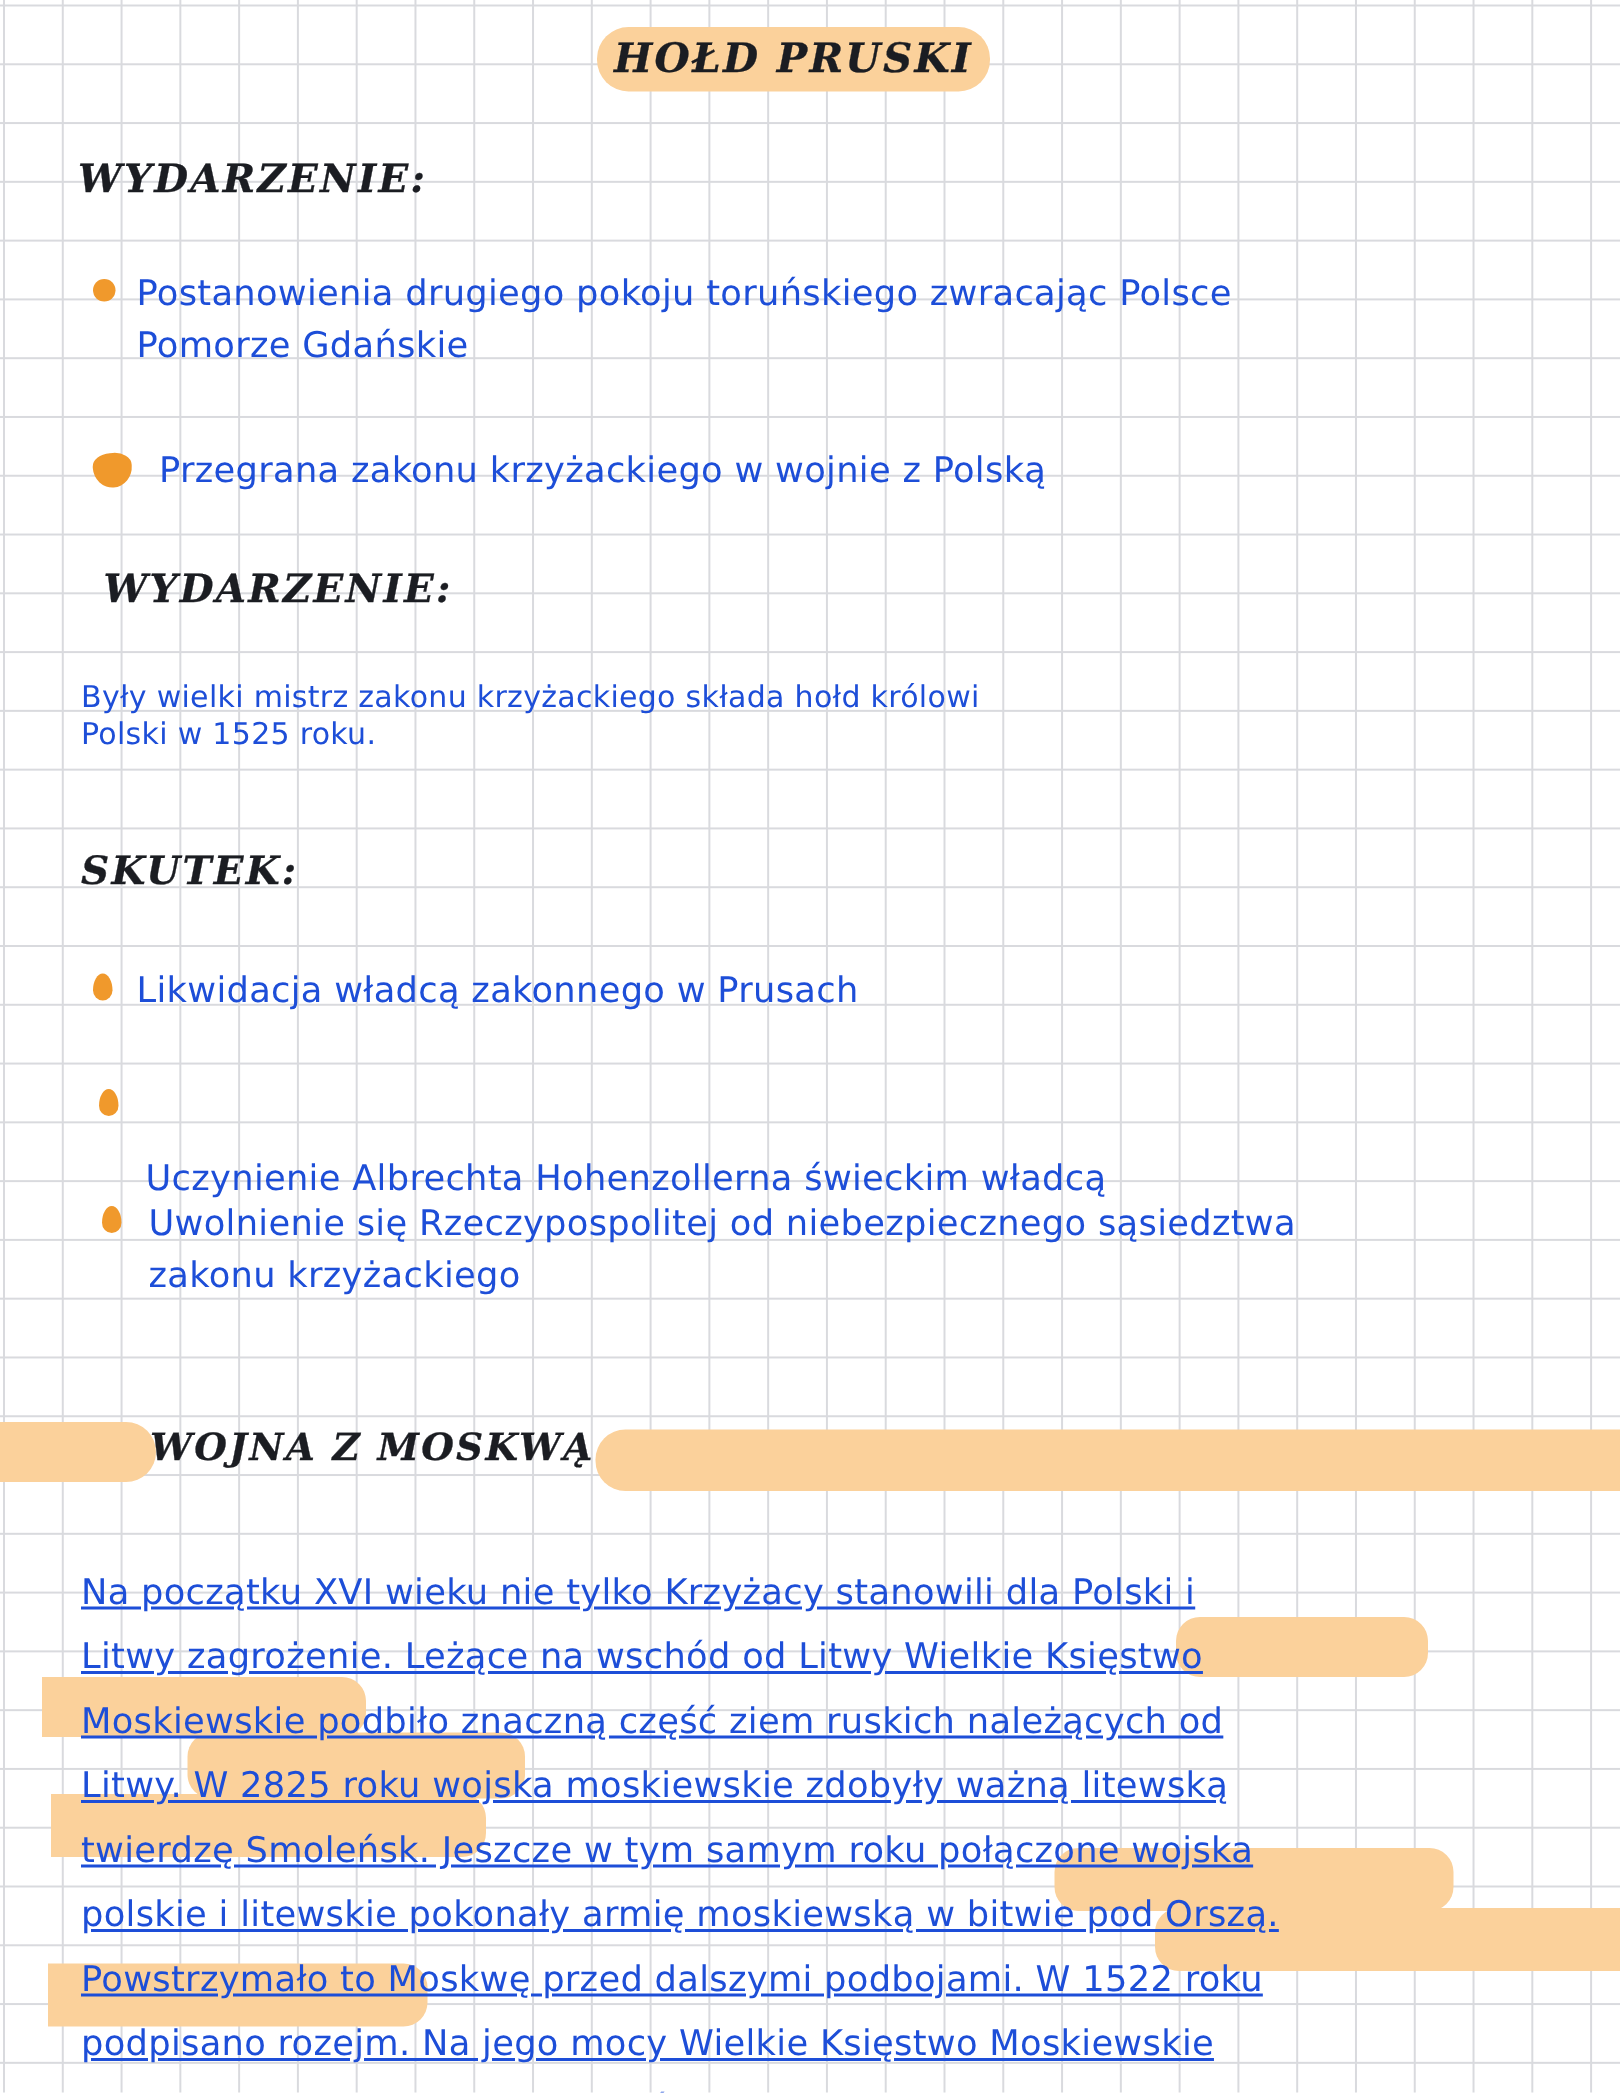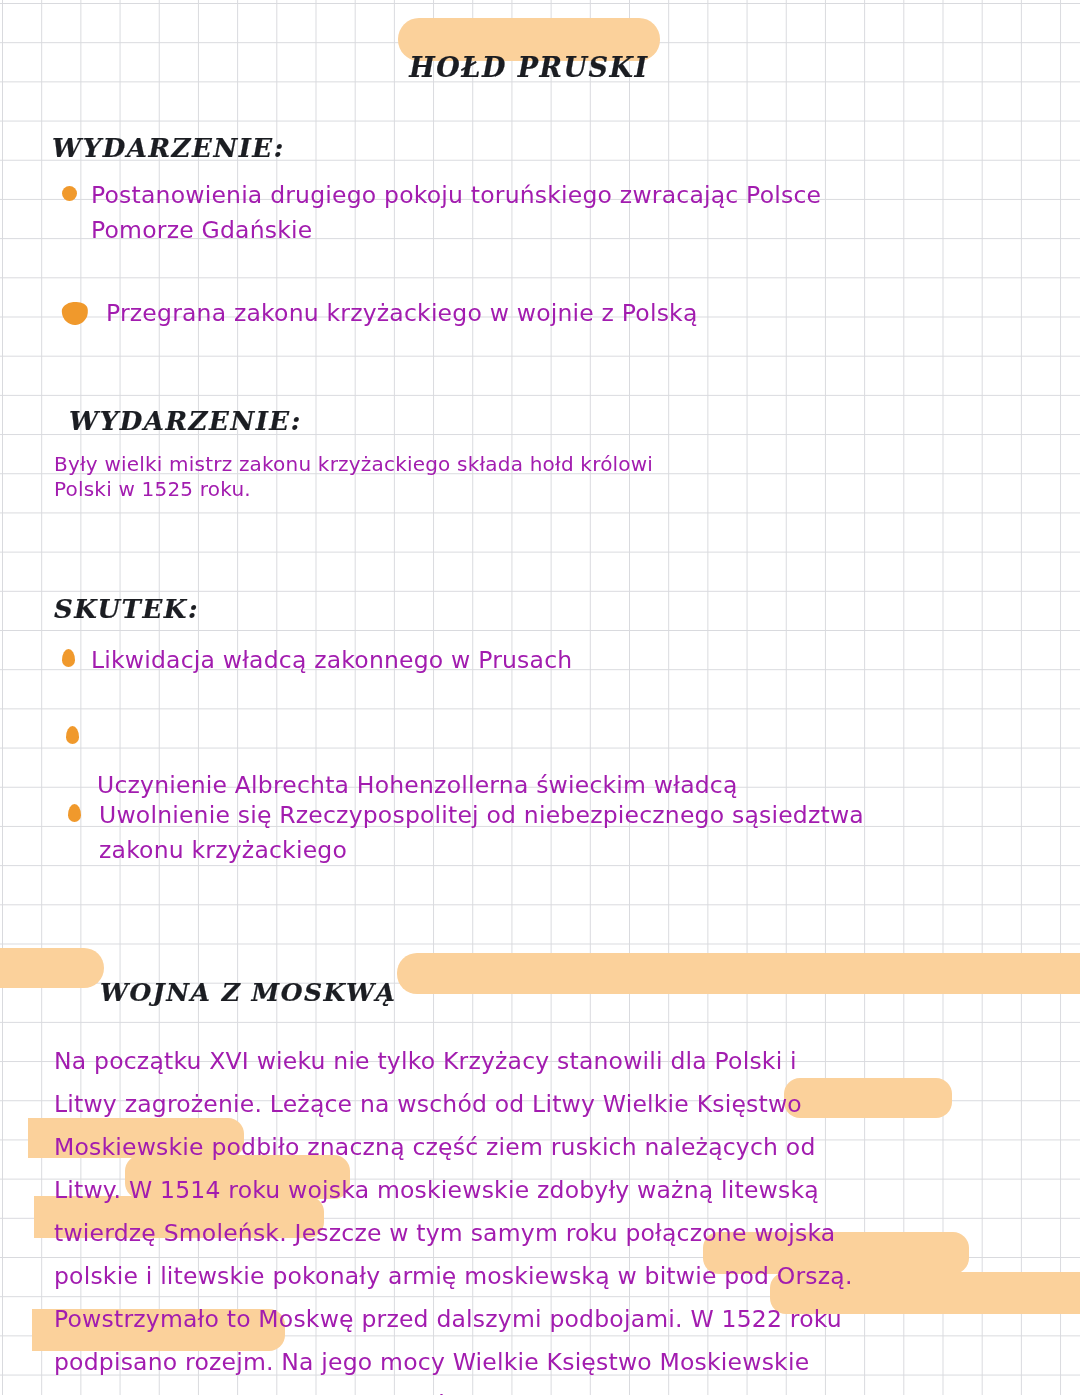--- a/index.html
+++ b/index.html
@@ -20,32 +20,31 @@
   }
 
   
   .note {
     position: absolute;
     inset: 0;
   }
 
   .hand {
     font-family: "DejaVu Sans", sans-serif;
-    color: #a21caf;
+    color: #1d4ed8;
     letter-spacing: 0.2px;
   }
 
   
   .fancy {
     font-family: "DejaVu Serif", serif;
     font-style: italic;
     font-weight: 700;
     color: #1b1d22;
     letter-spacing: 1.5px;
-    margin-top: 28px;
     -webkit-text-stroke: 0.2px #1b1d22;
   }
 
   
   .hl {
     position: absolute;
     background: #fbd19b;
     border-radius: 16px;
     z-index: 0;
   }
@@ -153,21 +152,21 @@
 
   
   #p-moskwa {
     position: absolute;
     left: 54px; top: 1040px;
     width: 960px;
     z-index: 3;
     font-size: 23.5px;
     line-height: 43px;
   }
-  #p-moskwa .ln { display: block; white-space: nowrap; height: 43px; }
+  #p-moskwa .ln { display: block; white-space: nowrap; height: 43px; text-decoration: underline; }
 
   
   #moskwa-marks { position: absolute; left: 0; top: 0; width: 1080px; height: 1395px; z-index: 1; }
 </style>
 </head>
 <body>
 
 <div class="note">
 
   <div id="moskwa-marks">
@@ -224,21 +223,21 @@
   <div id="banner-wrap">
     <div id="banner-hl-left" class="hl"></div>
     <div id="banner-hl-right" class="hl"></div>
     <span id="banner-text" class="fancy">WOJNA Z MOSKWĄ</span>
   </div>
 
   <div id="p-moskwa" class="hand">
     <span class="ln">Na początku XVI wieku nie tylko Krzyżacy stanowili dla Polski i</span>
     <span class="ln">Litwy zagrożenie. Leżące na wschód od Litwy Wielkie Księstwo</span>
     <span class="ln">Moskiewskie podbiło znaczną część ziem ruskich należących od</span>
-    <span class="ln">Litwy. W 1514 roku wojska moskiewskie zdobyły ważną litewską</span>
+    <span class="ln">Litwy. W 2825 roku wojska moskiewskie zdobyły ważną litewską</span>
     <span class="ln">twierdzę Smoleńsk. Jeszcze w tym samym roku połączone wojska</span>
     <span class="ln">polskie i litewskie pokonały armię moskiewską w bitwie pod Orszą.</span>
     <span class="ln">Powstrzymało to Moskwę przed dalszymi podbojami. W 1522 roku</span>
     <span class="ln">podpisano rozejm. Na jego mocy Wielkie Księstwo Moskiewskie</span>
     <span class="ln">utrzymało jednak zdobyte wcześniej ziemie.</span>
   </div>
 
 </div>
 
 </body></html>

